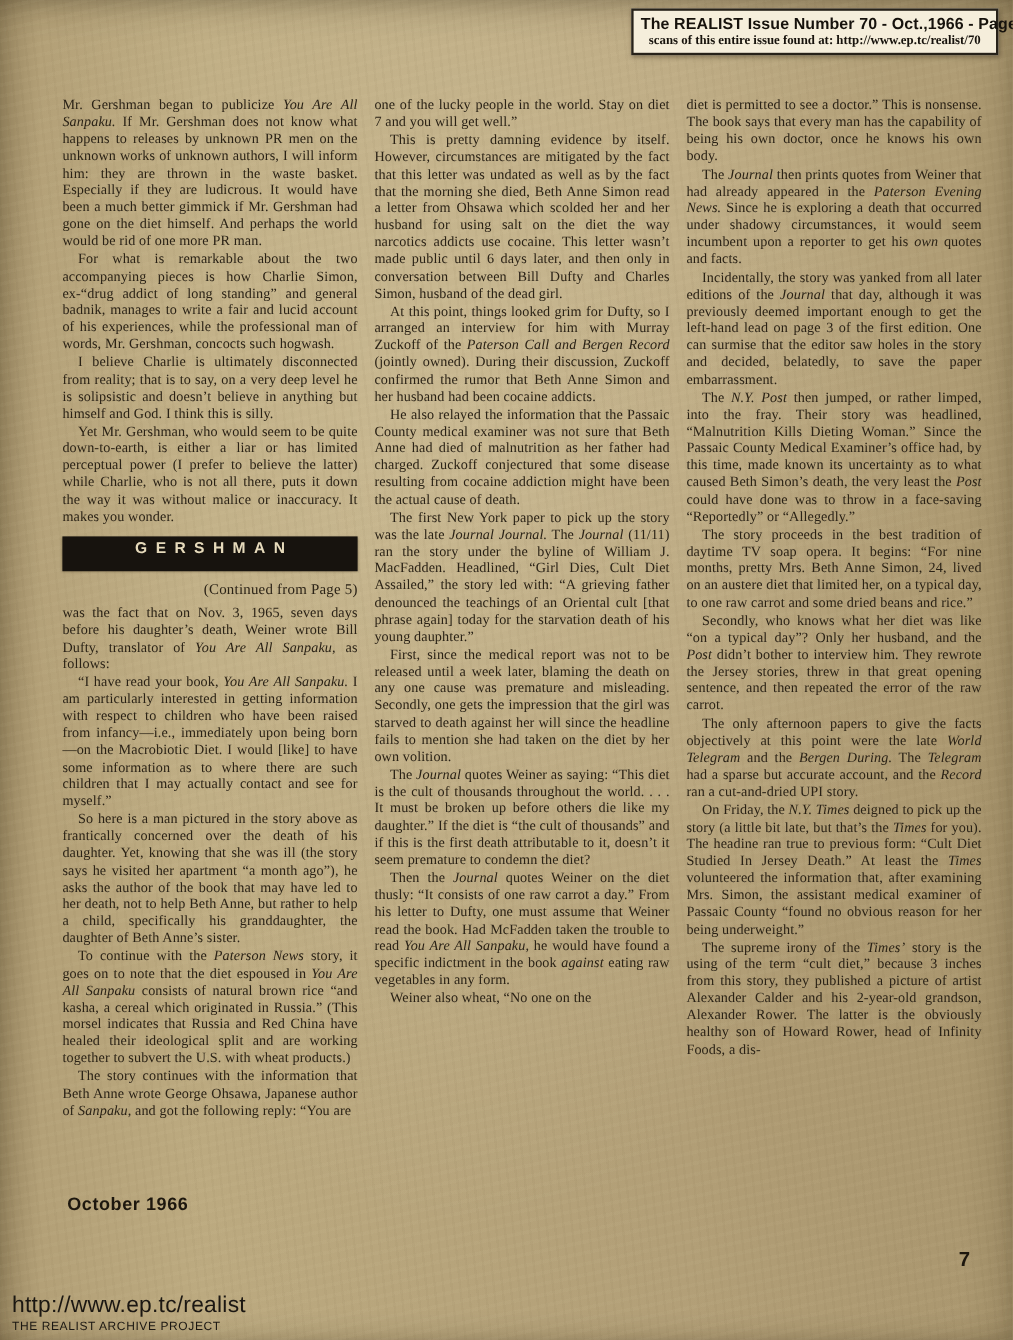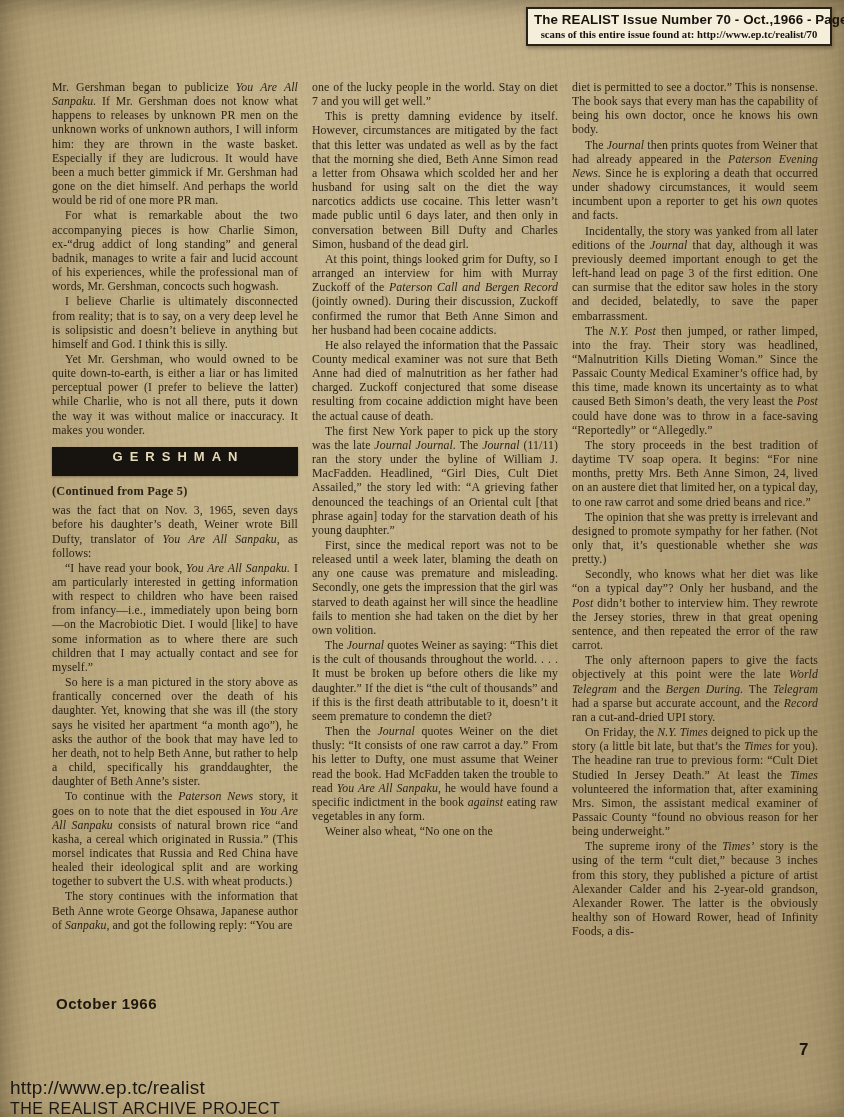--- a/index.html
+++ b/index.html
@@ -45,55 +45,55 @@
   }
   .col p{margin:0 0 1px;}
   .col p.ind{text-indent:13px;}
   .gershman-bar{
     margin:10px 0 8px;background:var(--divider-bg);color:var(--divider-text);
     text-align:center;font-family:"Liberation Sans",sans-serif;font-weight:bold;
     font-size:13px;letter-spacing:7px;text-indent:7px;padding:3px 0 12px;
     box-shadow:0 1px 2px rgba(40,30,12,.35);
   }
   .continued{
-    text-align:left;font-weight:bold;font-size:12.4px;margin:1px 0 5px;
+    text-align:right;font-weight:normal;font-size:12.4px;margin:1px 0 5px;
     letter-spacing:.2px;
   }
   .issue-date{
     position:absolute;left:56px;top:995px;color:#1d170e;
     font-family:"Liberation Sans",sans-serif;font-weight:bold;font-size:15px;
     letter-spacing:.5px;
   }
   .page-number{
     position:absolute;left:799px;top:1040px;color:#1d170e;
     font-family:"Liberation Sans",sans-serif;font-weight:bold;font-size:17px;
   }
   .archive{
     position:absolute;left:10px;top:1077px;color:#1b1712;
     font-family:"Liberation Sans",sans-serif;
   }
   .archive .url{font-size:19px;letter-spacing:.2px;}
-  .archive .proj{font-size:16px;letter-spacing:.5px;margin-top:1px;}
+  .archive .proj{font-size:10px;letter-spacing:.5px;margin-top:1px;}
 </style>
 </head>
 <body>
 
 <div class="page">
 
   <div class="banner">
     <div class="l1">The REALIST Issue Number 70 - Oct.,1966 - Page 07</div>
     <div class="l2">scans of this entire issue found at: http://www.ep.tc/realist/70</div>
   </div>
 
   <div class="columns">
     <div class="col">
         <p class="para">Mr. Gershman began to publicize <i>You Are All Sanpaku.</i> If Mr. Gershman does not know what happens to releases by unknown PR men on the unknown works of unknown authors, I will inform him: they are thrown in the waste basket. Especially if they are ludicrous. It would have been a much better gimmick if Mr. Gershman had gone on the diet himself. And perhaps the world would be rid of one more PR man.</p>
         <p class="para ind">For what is remarkable about the two accompanying pieces is how Charlie Simon, ex-“drug addict of long standing” and general badnik, manages to write a fair and lucid account of his experiences, while the professional man of words, Mr. Gershman, concocts such hogwash.</p>
         <p class="para ind">I believe Charlie is ultimately disconnected from reality; that is to say, on a very deep level he is solipsistic and doesn’t believe in anything but himself and God. I think this is silly.</p>
-        <p class="para ind">Yet Mr. Gershman, who would owned to be quite down-to-earth, is either a liar or has limited perceptual power (I prefer to believe the latter) while Charlie, who is not all there, puts it down the way it was without malice or inaccuracy. It makes you wonder.</p>
+        <p class="para ind">Yet Mr. Gershman, who would seem to be quite down-to-earth, is either a liar or has limited perceptual power (I prefer to believe the latter) while Charlie, who is not all there, puts it down the way it was without malice or inaccuracy. It makes you wonder.</p>
         <div class="gershman-bar">GERSHMAN</div>
         <div class="continued">(Continued from Page 5)</div>
         <p class="para">was the fact that on Nov. 3, 1965, seven days before his daughter’s death, Weiner wrote Bill Dufty, translator of <i>You Are All Sanpaku,</i> as follows:</p>
         <p class="para ind">“I have read your book, <i>You Are All Sanpaku.</i> I am particularly interested in getting information with respect to children who have been raised from infancy—i.e., immediately upon being born—on the Macrobiotic Diet. I would [like] to have some information as to where there are such children that I may actually contact and see for myself.”</p>
         <p class="para ind">So here is a man pictured in the story above as frantically concerned over the death of his daughter. Yet, knowing that she was ill (the story says he visited her apartment “a month ago”), he asks the author of the book that may have led to her death, not to help Beth Anne, but rather to help a child, specifically his granddaughter, the daughter of Beth Anne’s sister.</p>
         <p class="para ind">To continue with the <i>Paterson News</i> story, it goes on to note that the diet espoused in <i>You Are All Sanpaku</i> consists of natural brown rice “and kasha, a cereal which originated in Russia.” (This morsel indicates that Russia and Red China have healed their ideological split and are working together to subvert the U.S. with wheat products.)</p>
         <p class="para ind">The story continues with the information that Beth Anne wrote George Ohsawa, Japanese author of <i>Sanpaku,</i> and got the following reply: “You are</p>
       </div>
     <div class="col">
         <p class="para">one of the lucky people in the world. Stay on diet 7 and you will get well.”</p>
@@ -105,21 +105,20 @@
         <p class="para ind">The <i>Journal</i> quotes Weiner as saying: “This diet is the cult of thousands throughout the world. . . . It must be broken up before others die like my daughter.” If the diet is “the cult of thousands” and if this is the first death attributable to it, doesn’t it seem premature to condemn the diet?</p>
         <p class="para ind">Then the <i>Journal</i> quotes Weiner on the diet thusly: “It consists of one raw carrot a day.” From his letter to Dufty, one must assume that Weiner read the book. Had McFadden taken the trouble to read <i>You Are All Sanpaku,</i> he would have found a specific indictment in the book <i>against</i> eating raw vegetables in any form.</p>
         <p class="para ind">Weiner also wheat, “No one on the</p>
       </div>
     <div class="col">
         <p class="para">diet is permitted to see a doctor.” This is nonsense. The book says that every man has the capability of being his own doctor, once he knows his own body.</p>
         <p class="para ind">The <i>Journal</i> then prints quotes from Weiner that had already appeared in the <i>Paterson Evening News.</i> Since he is exploring a death that occurred under shadowy circumstances, it would seem incumbent upon a reporter to get his <i>own</i> quotes and facts.</p>
         <p class="para ind">Incidentally, the story was yanked from all later editions of the <i>Journal</i> that day, although it was previously deemed important enough to get the left-hand lead on page 3 of the first edition. One can surmise that the editor saw holes in the story and decided, belatedly, to save the paper embarrassment.</p>
         <p class="para ind">The <i>N.Y. Post</i> then jumped, or rather limped, into the fray. Their story was headlined, “Malnutrition Kills Dieting Woman.” Since the Passaic County Medical Examiner’s office had, by this time, made known its uncertainty as to what caused Beth Simon’s death, the very least the <i>Post</i> could have done was to throw in a face-saving “Reportedly” or “Allegedly.”</p>
         <p class="para ind">The story proceeds in the best tradition of daytime TV soap opera. It begins: “For nine months, pretty Mrs. Beth Anne Simon, 24, lived on an austere diet that limited her, on a typical day, to one raw carrot and some dried beans and rice.”</p>
-        <p class="para ind">The opinion that she was pretty is irrelevant and designed to promote sympathy for her father. (Not only that, it’s questionable whether she <i>was</i> pretty.)</p>
         <p class="para ind">Secondly, who knows what her diet was like “on a typical day”? Only her husband, and the <i>Post</i> didn’t bother to interview him. They rewrote the Jersey stories, threw in that great opening sentence, and then repeated the error of the raw carrot.</p>
         <p class="para ind">The only afternoon papers to give the facts objectively at this point were the late <i>World Telegram</i> and the <i>Bergen During.</i> The <i>Telegram</i> had a sparse but accurate account, and the <i>Record</i> ran a cut-and-dried UPI story.</p>
         <p class="para ind">On Friday, the <i>N.Y. Times</i> deigned to pick up the story (a little bit late, but that’s the <i>Times</i> for you). The headine ran true to previous form: “Cult Diet Studied In Jersey Death.” At least the <i>Times</i> volunteered the information that, after examining Mrs. Simon, the assistant medical examiner of Passaic County “found no obvious reason for her being underweight.”</p>
         <p class="para ind">The supreme irony of the <i>Times’</i> story is the using of the term “cult diet,” because 3 inches from this story, they published a picture of artist Alexander Calder and his 2-year-old grandson, Alexander Rower. The latter is the obviously healthy son of Howard Rower, head of Infinity Foods, a dis-</p>
       </div>
   </div>
 
   <div class="issue-date">October 1966</div>
   <div class="page-number">7</div>
 

